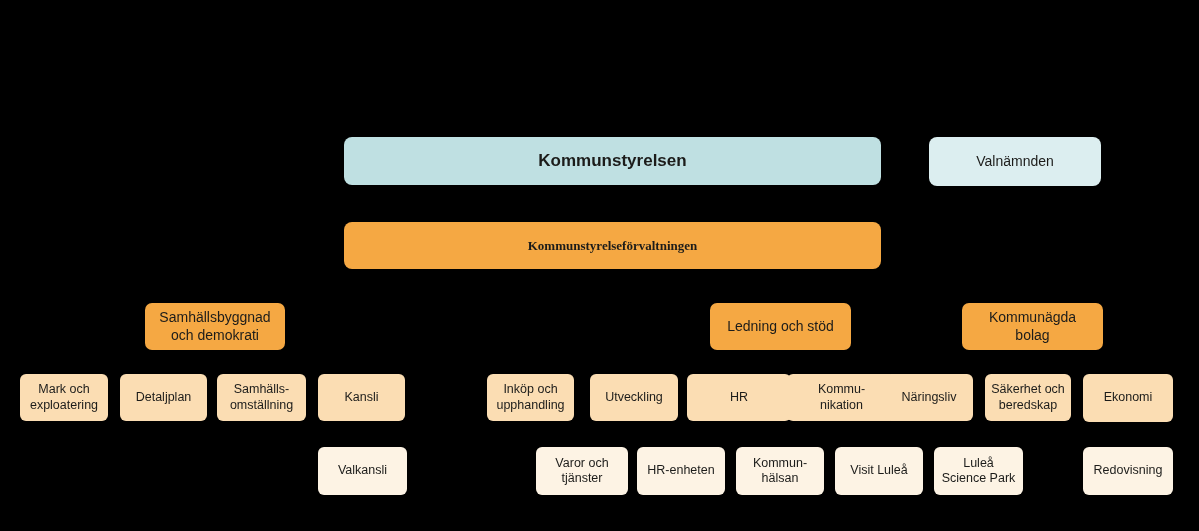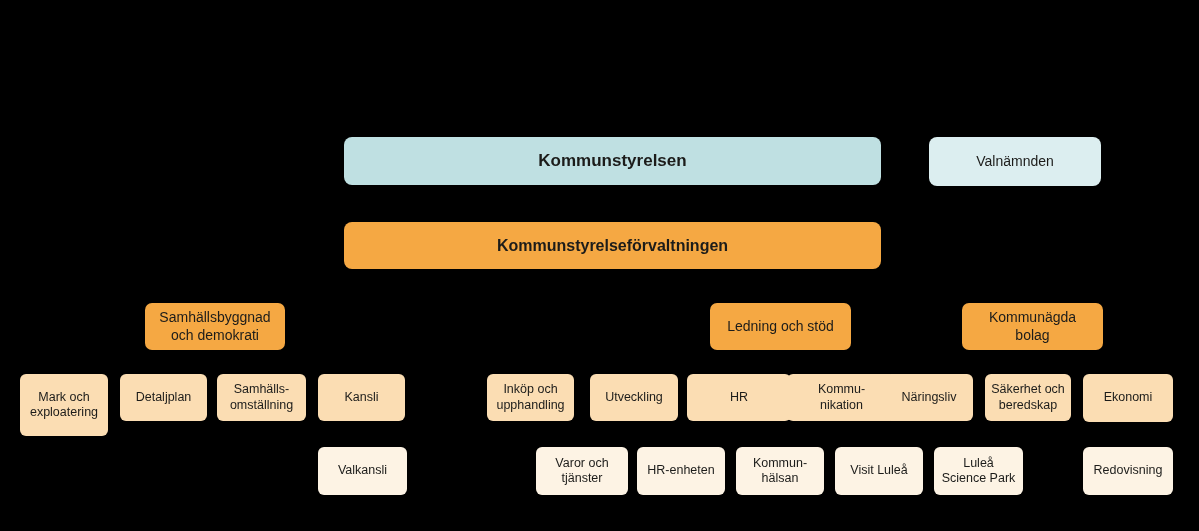--- a/index.html
+++ b/index.html
@@ -34,22 +34,23 @@
   }
   .lvl-valnamnd {
     background: #dceef0;
     border-radius: 8px;
     font-size: 14px;
     font-weight: normal;
   }
   .lvl-forvaltning {
     background: #f5a843;
     border-radius: 8px;
-    font-size: 16px;
+    font-size: 13px;
     font-weight: bold;
+    font-family: Liberation Serif, serif;
   }
   .lvl-dept {
     background: #f5a843;
     border-radius: 7px;
     font-size: 14px;
     font-weight: 500;
   }
   .lvl-unit {
     background: #fbddb3;
     border-radius: 6px;
@@ -75,21 +76,21 @@
   <div class="box lvl-valnamnd" style="left:929px; top:137px; width:172px; height:49px;">Valnämnden</div>
 
   <div class="box lvl-forvaltning" style="left:344px; top:222px; width:537px; height:47px;">Kommunstyrelseförvaltningen</div>
 
   <div class="box lvl-dept" style="left:145px; top:303px; width:140px; height:47px;">Samhällsbyggnad
 och demokrati</div>
   <div class="box lvl-dept" style="left:710px; top:303px; width:141px; height:47px;">Ledning och stöd</div>
   <div class="box lvl-dept" style="left:962px; top:303px; width:141px; height:47px;">Kommunägda
 bolag</div>
 
-  <div class="box lvl-unit" style="left:20px; top:374px; width:88px; height:62px;">Mark och
+  <div class="box lvl-unit" style="left:20px; top:374px; width:88px; height:47px;">Mark och
 exploatering</div>
   <div class="box lvl-unit" style="left:120px; top:374px; width:87px; height:47px;">Detaljplan</div>
   <div class="box lvl-unit" style="left:217px; top:374px; width:89px; height:47px;">Samhälls-
 omställning</div>
   <div class="box lvl-unit" style="left:318px; top:374px; width:87px; height:47px;">Kansli</div>
   <div class="box lvl-unit" style="left:487px; top:374px; width:87px; height:47px;">Inköp och
 upphandling</div>
   <div class="box lvl-unit" style="left:590px; top:374px; width:88px; height:47px;">Utveckling</div>
   <div class="box lvl-unit" style="left:687px; top:374px; width:104px; height:47px;">HR</div>
   <div class="box lvl-unit" style="left:787px; top:374px; width:109px; height:47px;">Kommu-

